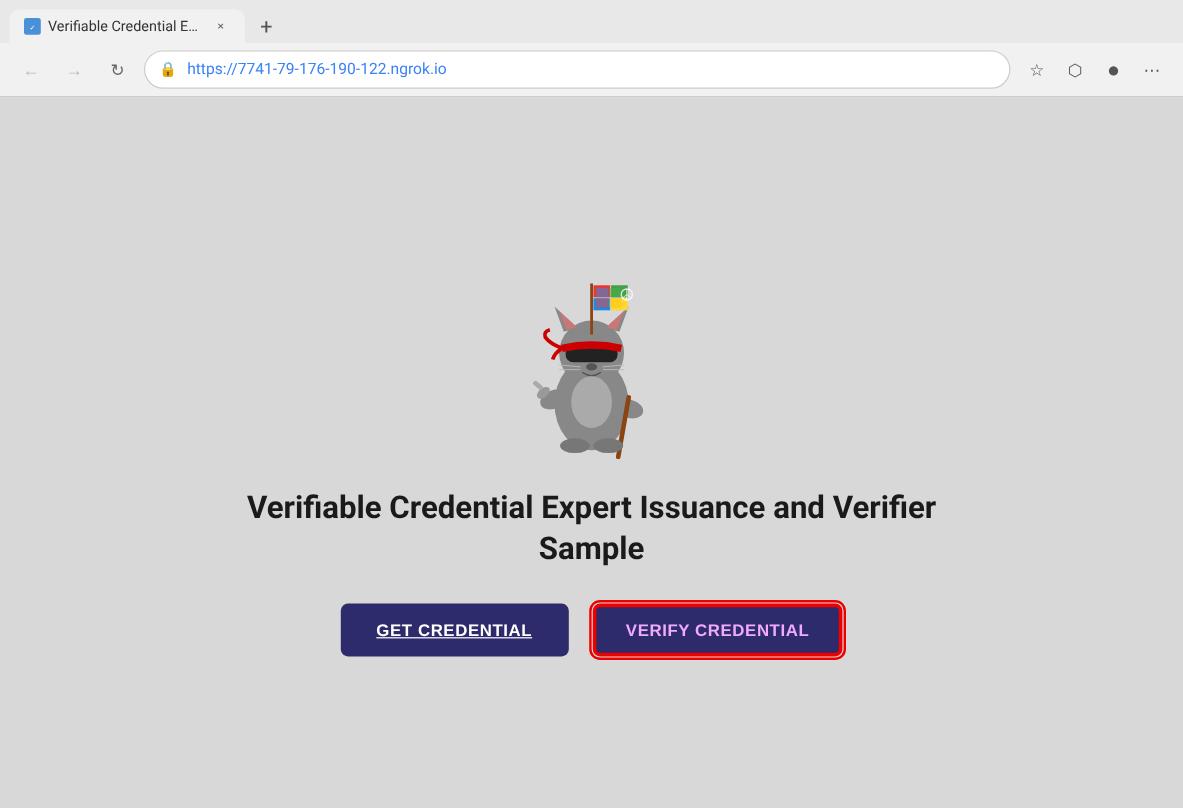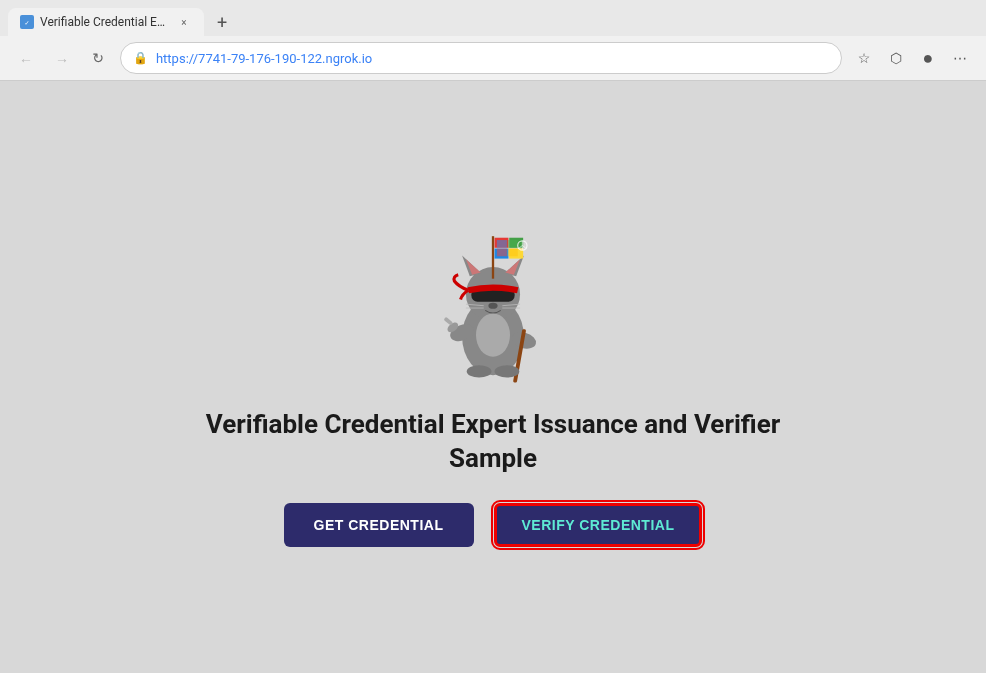--- a/index.html
+++ b/index.html
@@ -204,25 +204,26 @@
       color: #fff;
       border: none;
       border-radius: 6px;
       padding: 14px 28px;
       font-size: 14px;
       font-weight: 700;
       letter-spacing: 0.5px;
       cursor: pointer;
       min-width: 190px;
       text-transform: uppercase;
+      text-decoration: underline;
     }
 
     .btn-verify {
       background: #2d2b6b;
-      color: #5eead4;
+      color: #f0abfc;
       border: 3px solid #e00;
       border-radius: 6px;
       padding: 11px 25px;
       font-size: 14px;
       font-weight: 700;
       letter-spacing: 0.5px;
       cursor: pointer;
       min-width: 190px;
       text-transform: uppercase;
       outline: 2px solid #e00;

